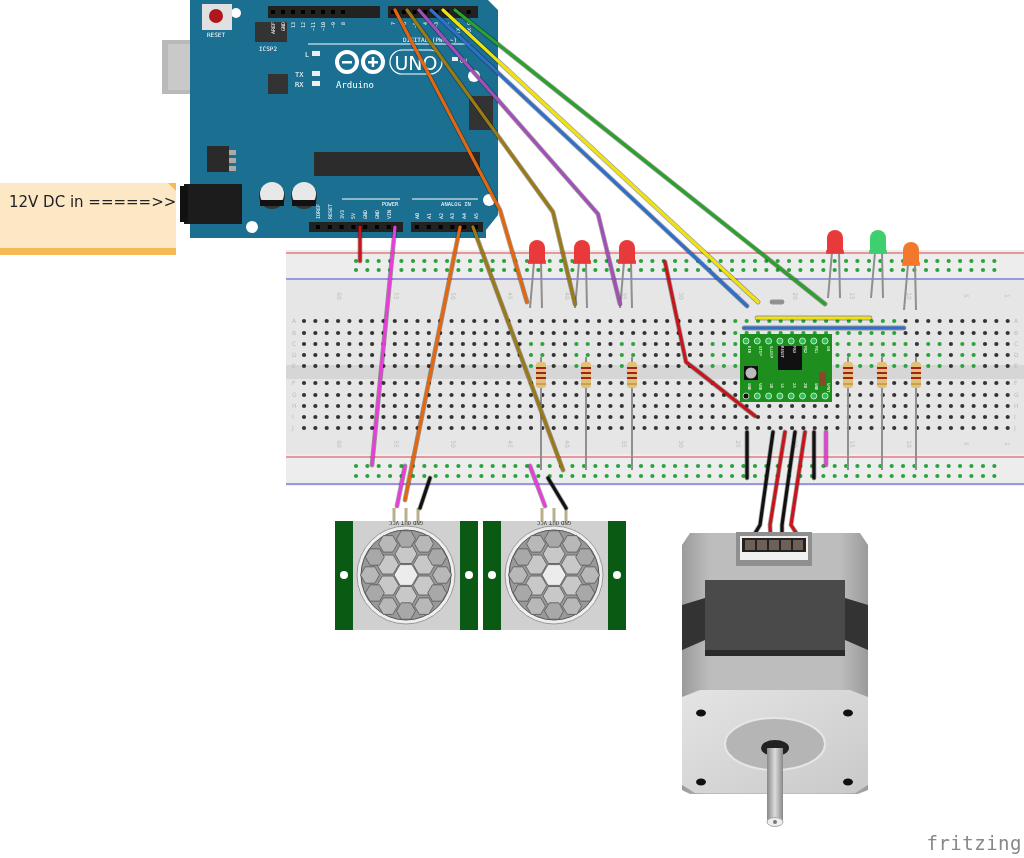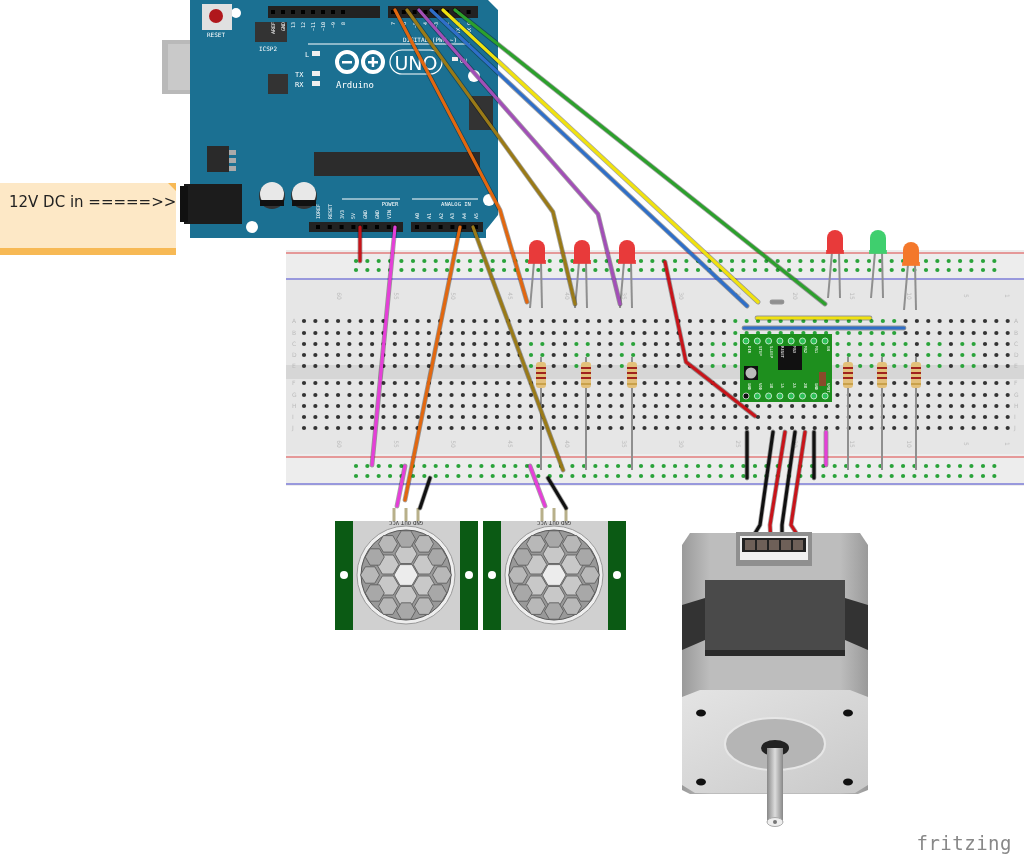--- a/index.html
+++ b/index.html
@@ -1,21 +1,21 @@
 <!DOCTYPE html>
 <html><head>
 <meta charset="utf-8">
 <style>
   html,body{margin:0;padding:0;background:#fff;}
   body{width:1024px;height:858px;position:relative;overflow:hidden;font-family:"DejaVu Sans",sans-serif;}
   #stage{position:absolute;left:0;top:0;width:1024px;height:858px;}
   .note{position:absolute;left:0;top:183px;width:176px;height:72px;background:#fde8c6;border-bottom:7px solid #f7b955;box-sizing:border-box;text-align:center;}
   .note-text{position:absolute;left:9px;top:10px;font-size:15px;color:#222;font-family:"DejaVu Sans",sans-serif;white-space:nowrap;}
   .note-corner{position:absolute;right:0;top:0;width:0;height:0;border-left:8px solid transparent;border-top:8px solid #f7b955;}
-  .fritzing{position:absolute;right:12px;bottom:4px;font-family:"DejaVu Sans Mono",monospace;font-size:19px;color:#888;letter-spacing:0.5px;}
+  .fritzing{position:absolute;right:2px;bottom:4px;font-family:"DejaVu Sans Mono",monospace;font-size:19px;color:#888;letter-spacing:0.5px;}
 </style>
 </head>
 <body>
 
 <svg id="stage" width="1024" height="858" viewBox="0 0 1024 858" xmlns="http://www.w3.org/2000/svg">
   <defs>
     <linearGradient id="motorTop" x1="0" y1="0" x2="1" y2="0">
       <stop offset="0" stop-color="#9a9a9a"></stop>
         <stop offset="0.15" stop-color="#bdbdbd"></stop>
         <stop offset="0.85" stop-color="#bdbdbd"></stop>

